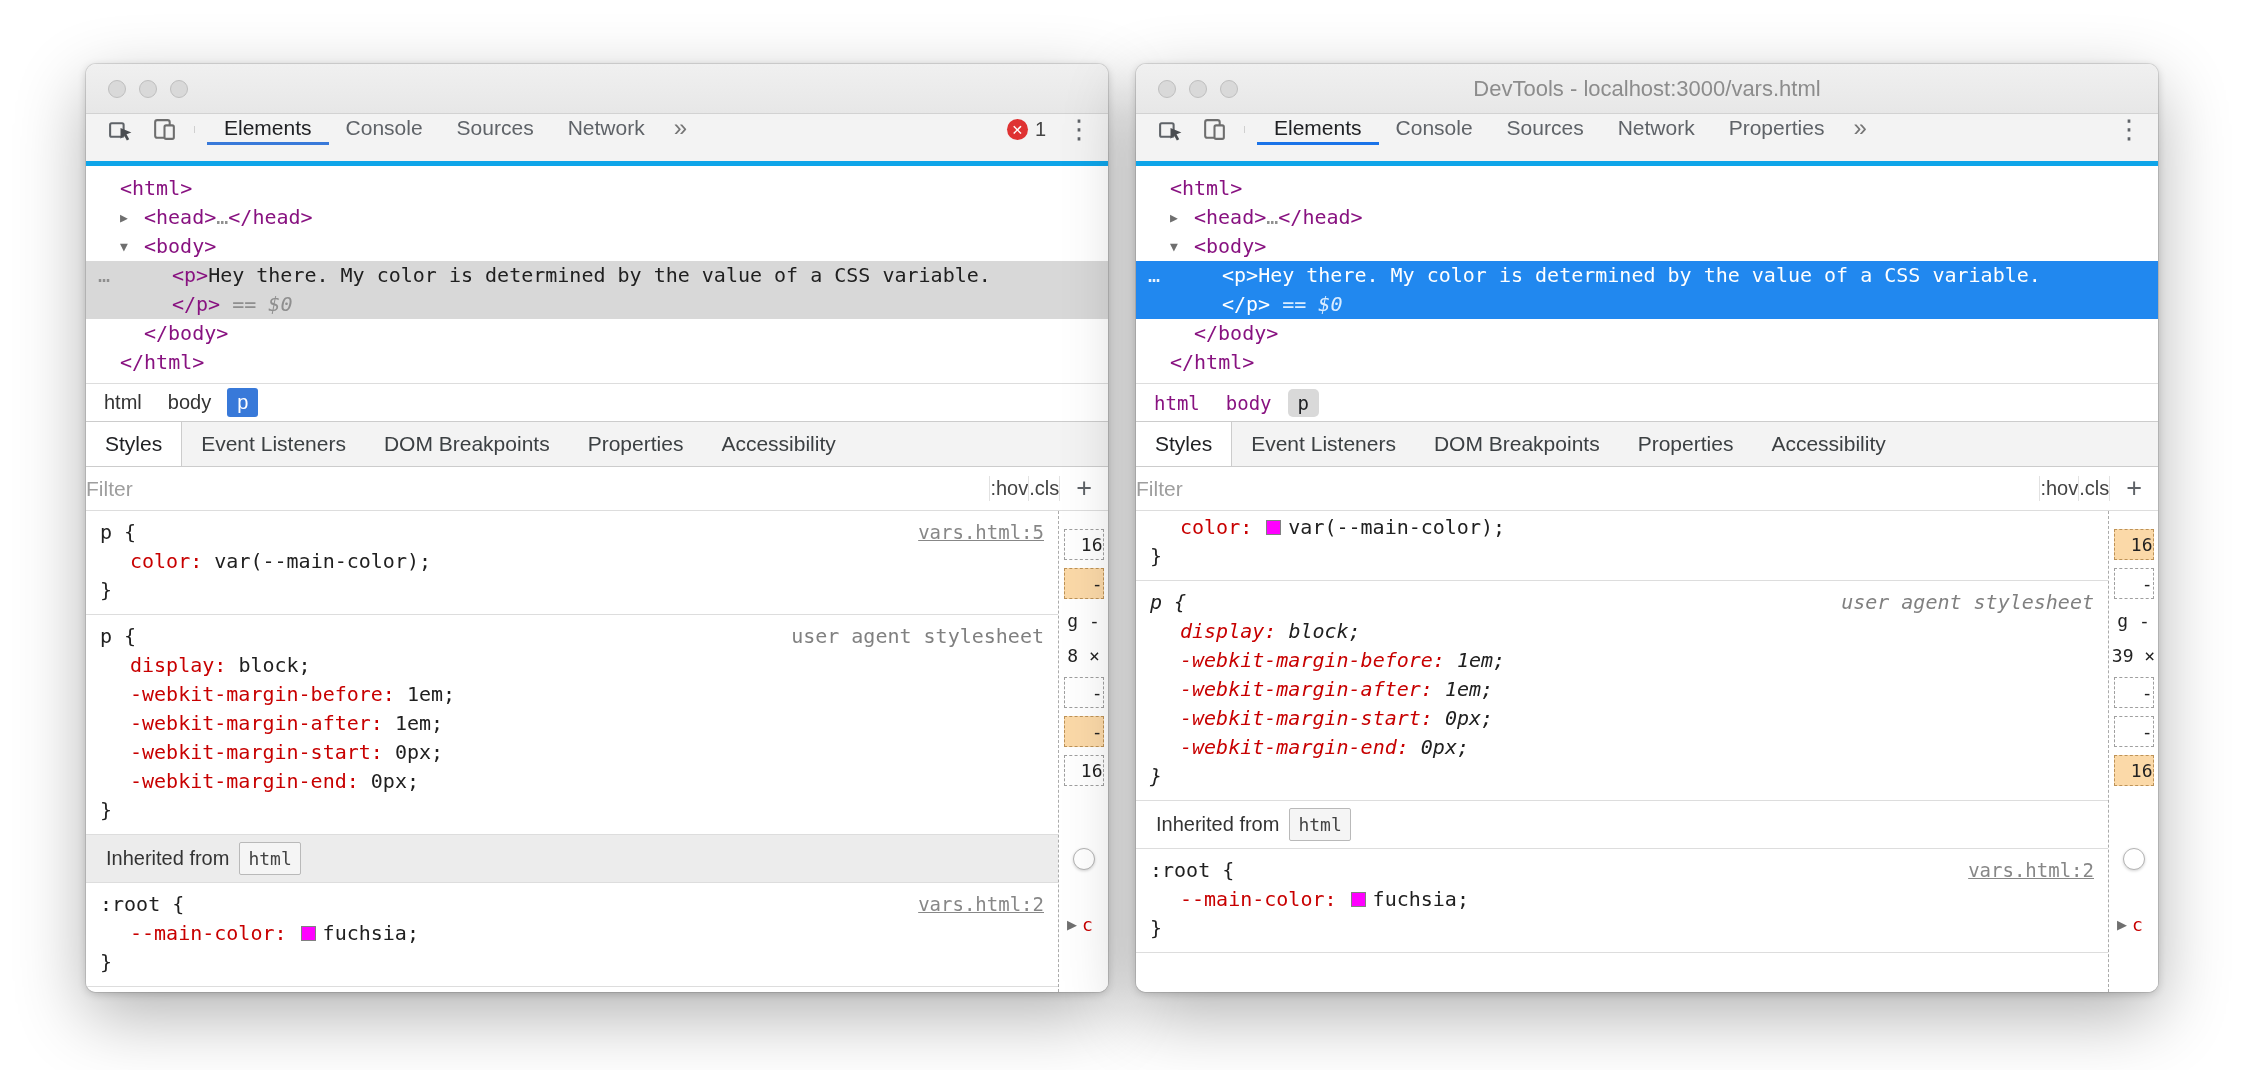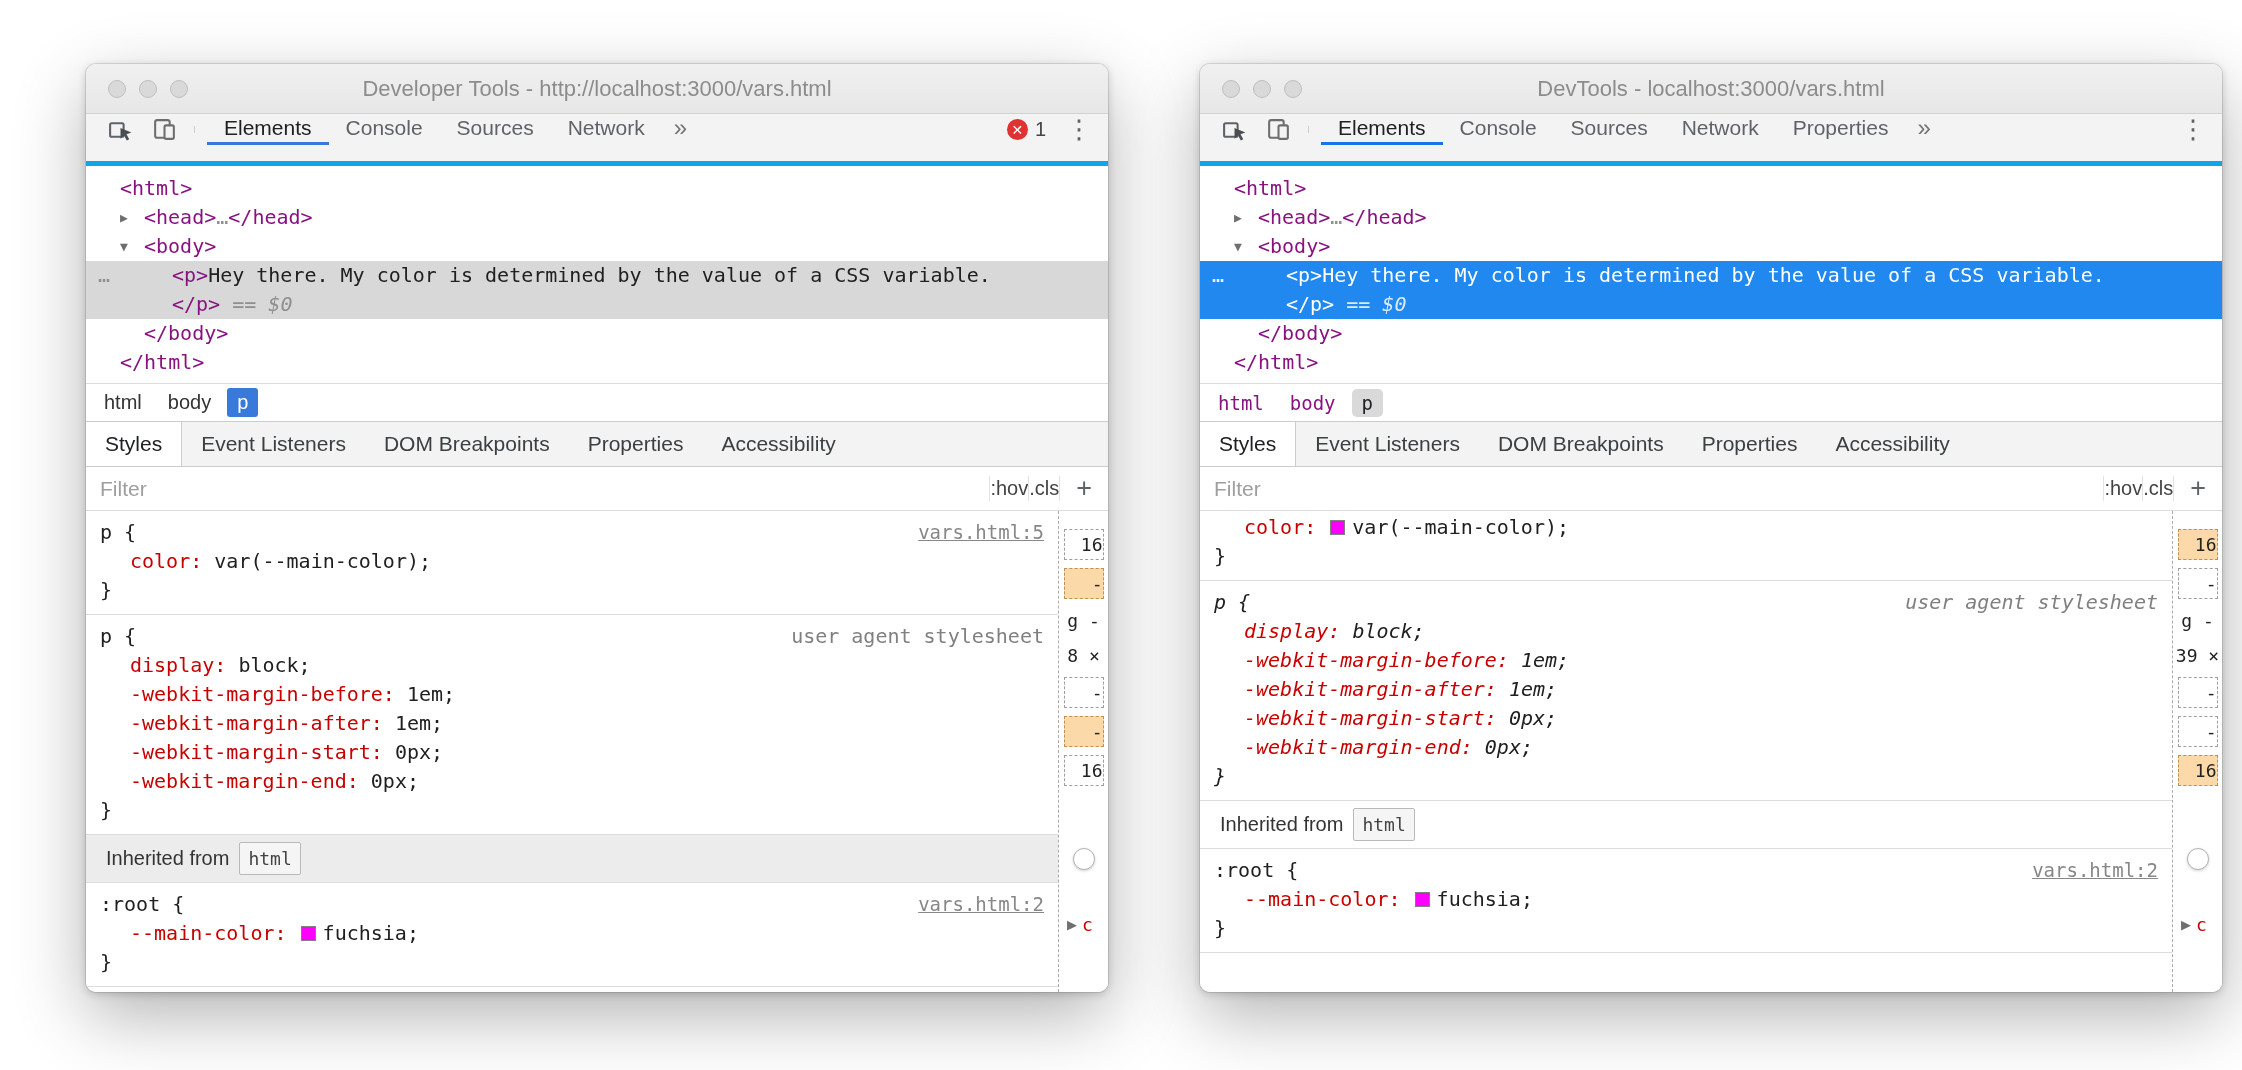--- a/index.html
+++ b/index.html
@@ -2,21 +2,21 @@
 <html><head>
 <meta charset="utf-8">
 <style>
   * { box-sizing: border-box; margin: 0; padding: 0; }
   html,body { width: 2242px; height: 1070px; background: #ffffff; font-family: "Liberation Sans", sans-serif; position: relative; overflow: hidden; }
 
   .window { position: absolute; top: 64px; width: 1022px; height: 928px; background: #fff;
     border-radius: 10px; overflow: hidden; display: flex; flex-direction: column;
     box-shadow: 0 24px 70px rgba(0,0,0,.30), 0 2px 8px rgba(0,0,0,.18), 0 0 0 1px rgba(0,0,0,.10); }
   .win0 { left: 86px; }
-  .win1 { left: 1200px; }
+  .win1 { left: 1136px; }
 
   
   .titlebar { height: 50px; flex: none; background: linear-gradient(#f0f0f0,#e7e7e7); border-bottom: 1px solid #d2d2d2;
     display: flex; align-items: center; position: relative; }
   .lights { position: absolute; left: 22px; top: 0; height: 100%; display: flex; align-items: center; gap: 13px; }
   .light { width: 18px; height: 18px; border-radius: 50%; background: #d9d9d9; border: 1px solid #bfbfbf; }
   .wtitle { flex: 1; text-align: center; color: #8c8c8c; font-size: 22px; }
 
   
   .toolbar { height: 52px; flex: none; background: #f3f3f3; border-bottom: 5px solid #0ea5e9;
@@ -61,21 +61,21 @@
 
   
   .stabs { height: 46px; flex: none; background: #f3f3f3; border-top: 1px solid #ccc; border-bottom: 1px solid #ccc;
     display: flex; align-items: stretch; font-size: 21px; color: #3c4043; }
   .stab { display: flex; align-items: center; padding: 0 19px; }
   .stab.active { background: #fff; border-left: 1px solid #ccc; border-right: 1px solid #ccc; color: #202124; }
   .stabs .stab:first-child.active { border-left: none; }
 
   
   .filter-row { height: 44px; flex: none; display: flex; align-items: center; border-bottom: 1px solid #ddd; font-size: 21px; background:#fff; }
-  .filter-label { flex: 1; color: #9e9e9e; padding-left: 14px; }
+  .filter-label { flex: 1; color: #9e9e9e; }
   .fctl { color: #444; padding: 0 0; border-left: 1px solid #e2e2e2; height: 60%; display: flex; align-items: center; font-size: 20px; }
   .fctl.plus { font-size: 27px; color: #5f6368; padding: 0 16px; }
 
   
   .styles-wrap { flex: 1; display: flex; overflow: hidden; background: #fff; }
   .styles-scroll { flex: 1; overflow: hidden; font-family: "DejaVu Sans Mono", monospace; font-size: 20px; line-height: 29px; color: #202020; }
   .section { padding: 7px 14px 9px; border-bottom: 1px solid #ddd; }
   .section.clipped { margin-top: -34px; }
   .rule-head { display: flex; align-items: baseline; }
   .selector { color: #202020; }
@@ -110,21 +110,20 @@
 </head>
 <body>
 
 <div class="window win0" style="--accent: #3879d9; --tag: #881280; --prop: #c80000;">
   <div class="titlebar">
     <div class="lights">
       <span class="light"></span>
       <span class="light"></span>
       <span class="light"></span>
     </div>
-    <div class="wtitle">Developer Tools - http://localhost:3000/vars.html</div>
   </div>
 
   <div class="toolbar">
     <div class="icon-btn">
       <svg width="27" height="27" viewBox="0 0 26 26">
           <rect x="3" y="7" width="13" height="13" rx="1.5" fill="none" stroke="#5f6368" stroke-width="2"></rect>
           <path d="M13 11.5 L23.5 15.8 L18.8 17.5 L21.4 22.3 L19.1 23.6 L16.5 18.8 L13 21.8 Z" fill="#4a4d51"></path>
         </svg>
     </div>
     <div class="icon-btn">

